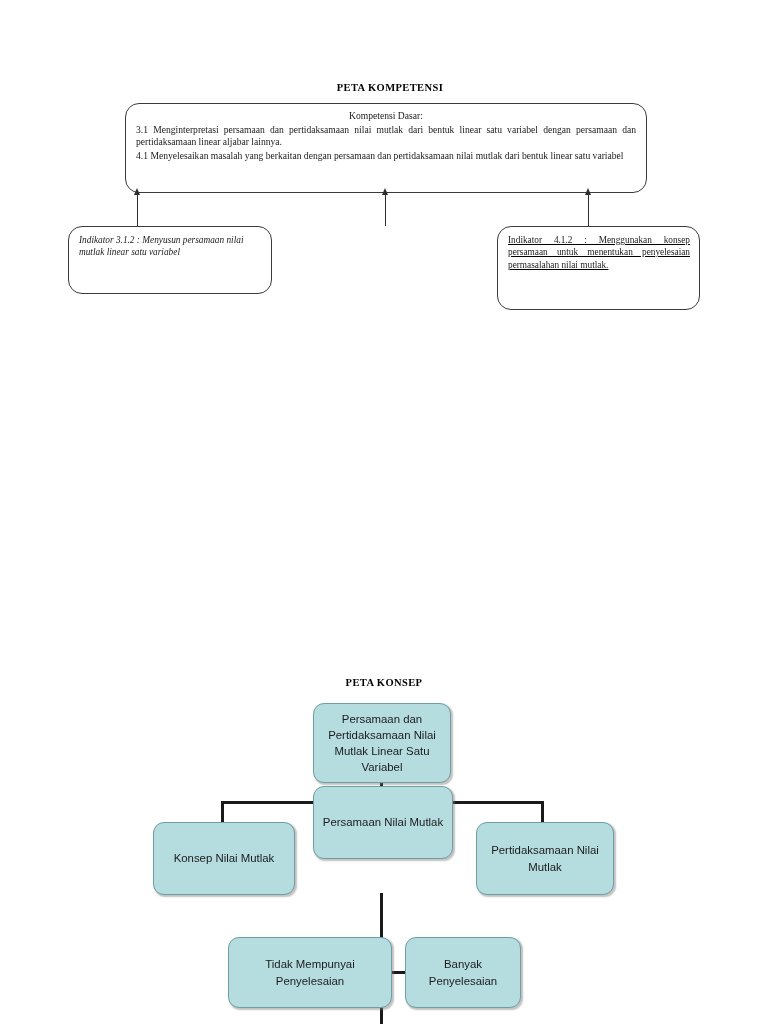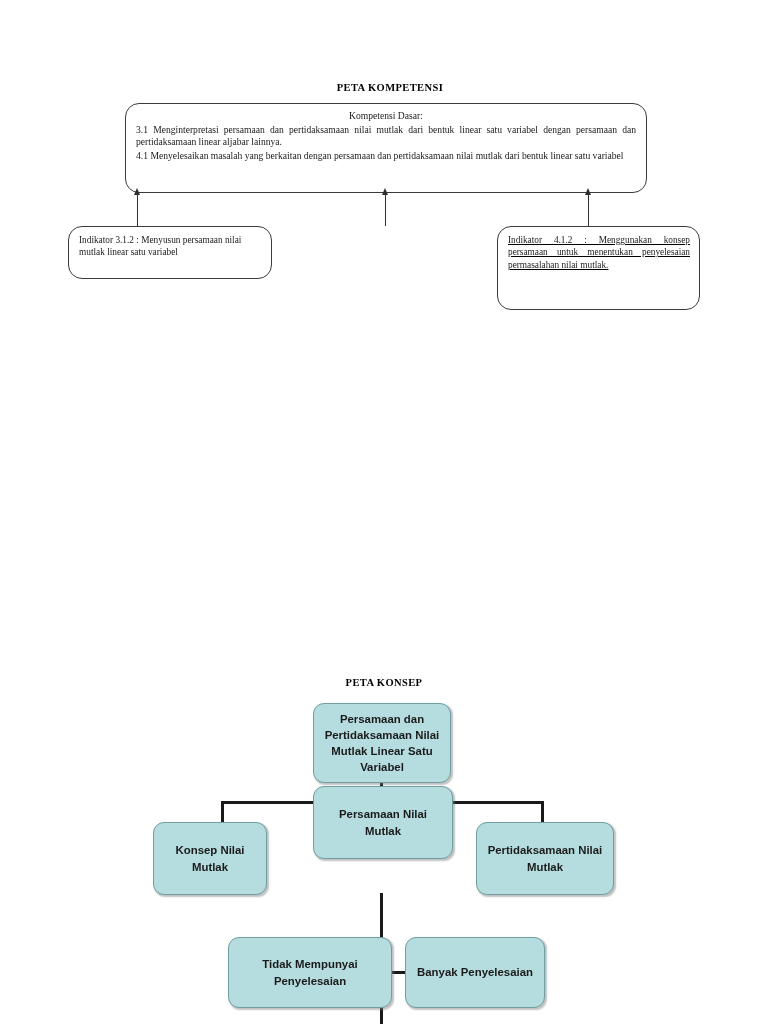--- a/index.html
+++ b/index.html
@@ -92,21 +92,21 @@
     position: absolute;
     box-sizing: border-box;
     background: #b5dcdf;
     border: 1px solid #6f9fa3;
     border-radius: 11px;
     display: flex;
     align-items: center;
     justify-content: center;
     text-align: center;
     font-family: "Liberation Sans", sans-serif;
-    font-weight: bold;
+    font-weight: normal;
     font-size: 11.4px;
     line-height: 1.42;
     color: #1b1b1b;
     padding: 2px 7px;
     box-shadow: 1.5px 1.5px 1.5px rgba(120,120,120,0.45);
     z-index: 2;
   }
 
   .conn {
     position: absolute;
@@ -131,49 +131,49 @@
 
   <div class="arrow-up" style="left:137px; top:195px; height:31px;"></div>
   <div class="arrow-head" style="left:134px; top:188px;"></div>
 
   <div class="arrow-up" style="left:385px; top:195px; height:31px;"></div>
   <div class="arrow-head" style="left:382px; top:188px;"></div>
 
   <div class="arrow-up" style="left:588px; top:195px; height:31px;"></div>
   <div class="arrow-head" style="left:585px; top:188px;"></div>
 
-  <div class="rbox ind-box" style="left:68px; top:226px; width:204px; height:53px;">
+  <div class="rbox ind-box" style="left:68px; top:226px; width:204px; height:68px;font-style:italic;">
     <div class="ind-text">Indikator 3.1.2 : Menyusun persamaan nilai mutlak linear satu variabel</div>
   </div>
 
 
   <div class="rbox ind-box" style="left:497px; top:226px; width:203px; height:84px;text-decoration:underline;">
     <div class="ind-text justify">Indikator 4.1.2 : Menggunakan konsep persamaan untuk menentukan penyelesaian permasalahan nilai mutlak.</div>
   </div>
 
   <div class="section-title" style="left:0; top:677px; width:768px;">PETA KONSEP</div>
 
   <div class="cbox" style="left:313px; top:703px; width:138px; height:80px;">Persamaan dan Pertidaksamaan Nilai Mutlak Linear Satu Variabel</div>
 
   <div class="conn conn-v" style="left:380px; top:781px; height:22px;"></div>
 
   <div class="conn conn-h" style="left:221px; top:801px; width:323px;"></div>
 
   <div class="conn conn-v" style="left:221px; top:801px; height:23px;"></div>
   <div class="conn conn-v" style="left:380px; top:801px; height:23px;"></div>
   <div class="conn conn-v" style="left:541px; top:801px; height:23px;"></div>
 
-  <div class="cbox" style="left:153px; top:822px; width:114px; height:73px;">Konsep Nilai Mutlak</div>
+  <div class="cbox" style="left:153px; top:822px; width:142px; height:73px;">Konsep Nilai Mutlak</div>
 
   <div class="cbox" style="left:313px; top:786px; width:140px; height:73px;">Persamaan Nilai Mutlak</div>
 
   <div class="cbox" style="left:476px; top:822px; width:138px; height:73px;">Pertidaksamaan Nilai Mutlak</div>
 
   <div class="conn conn-v" style="left:380px; top:893px; height:131px;"></div>
 
   <div class="conn conn-h" style="left:358px; top:971px; width:24px;"></div>
   <div class="conn conn-h" style="left:380px; top:971px; width:27px;"></div>
 
   <div class="cbox" style="left:228px; top:937px; width:164px; height:71px;">Tidak Mempunyai Penyelesaian</div>
 
-  <div class="cbox" style="left:405px; top:937px; width:140px; height:71px;">Banyak Penyelesaian</div>
+  <div class="cbox" style="left:405px; top:937px; width:116px; height:71px;">Banyak Penyelesaian</div>
 
 </div>
 
 </body></html>

